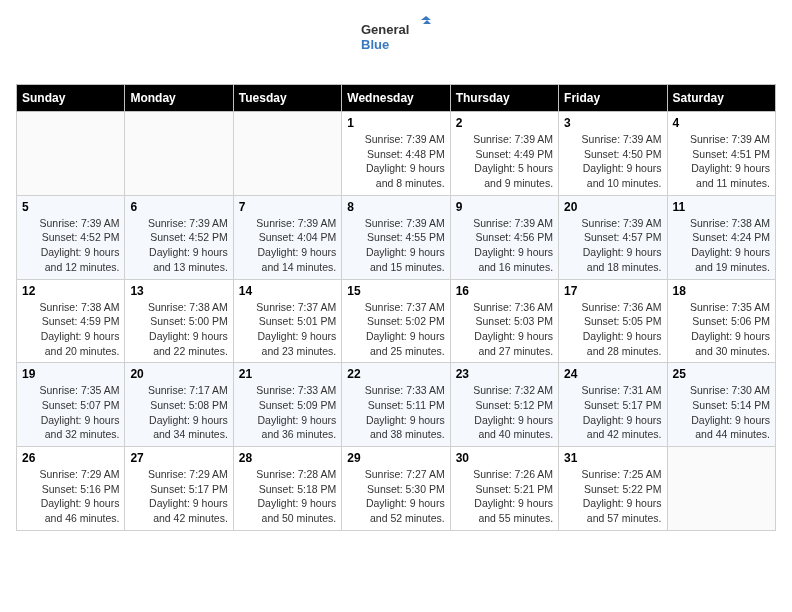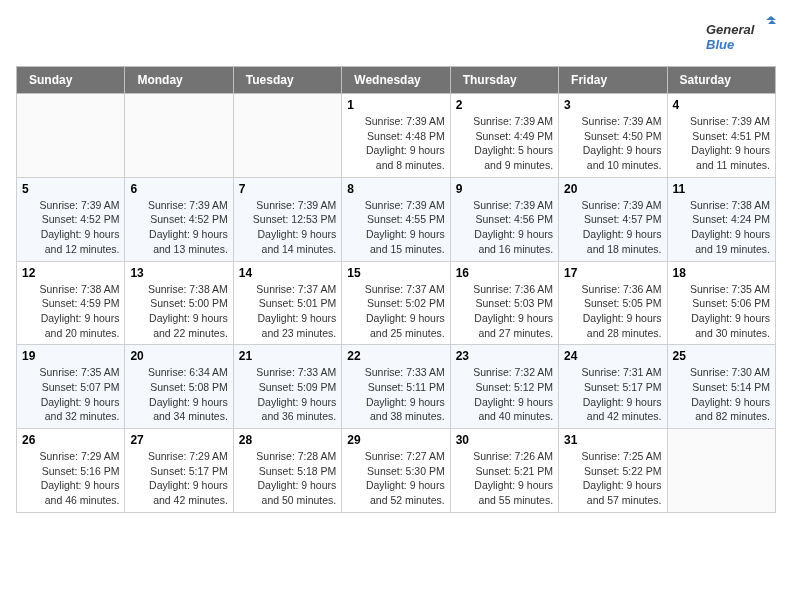--- a/index.html
+++ b/index.html
@@ -5,24 +5,23 @@
     * { box-sizing: border-box; margin: 0; padding: 0; }
     body {
       font-family: Arial, sans-serif;
       background: #fff;
       width: 792px;
       min-height: 612px;
       padding: 16px;
     }
     .header {
       display: flex;
-      justify-content: flex-end;
+      justify-content: center;
       align-items: flex-start;
-      margin-bottom: 10px;
-      font-style: italic;
+      margin-bottom: 28px;
     }
     .logo {
       display: flex;
       align-items: center;
     }
     .title-block {
       text-align: right;
     }
     .month-title {
       font-size: 32px;
@@ -32,24 +31,24 @@
     .location {
       font-size: 14px;
       color: #555;
     }
     table {
       width: 100%;
       border-collapse: collapse;
       font-size: 10.5px;
     }
     thead tr th {
-      background-color: #737373;
+      background-color: #000000;
       color: #fff;
       text-align: left;
-      padding: 6px 12px;
+      padding: 6px 5px;
       font-size: 12px;
       font-weight: bold;
       border: 1px solid #c0c0c0;
     }
     tbody tr td {
       border: 1px solid #d0d0d0;
       vertical-align: top;
       padding: 4px 5px;
       width: 14.28%;
       height: 80px;
@@ -155,21 +154,21 @@
           <div class="day-info">
             <div>Sunrise: 7:39 AM</div>
             <div>Sunset: 4:52 PM</div>
             <div>Daylight: 9 hours and 13 minutes.</div>
           </div>
         </td>
         <td>
           <span class="day-num">7</span>
           <div class="day-info">
             <div>Sunrise: 7:39 AM</div>
-            <div>Sunset: 12:53 PM</div>
+            <div>Sunset: 4:04 PM</div>
             <div>Daylight: 9 hours and 14 minutes.</div>
           </div>
         </td>
         <td>
           <span class="day-num">8</span>
           <div class="day-info">
             <div>Sunrise: 7:39 AM</div>
             <div>Sunset: 4:55 PM</div>
             <div>Daylight: 9 hours and 15 minutes.</div>
           </div>
@@ -262,21 +261,21 @@
           <span class="day-num">19</span>
           <div class="day-info">
             <div>Sunrise: 7:35 AM</div>
             <div>Sunset: 5:07 PM</div>
             <div>Daylight: 9 hours and 32 minutes.</div>
           </div>
         </td>
         <td>
           <span class="day-num">20</span>
           <div class="day-info">
-            <div>Sunrise: 6:34 AM</div>
+            <div>Sunrise: 7:17 AM</div>
             <div>Sunset: 5:08 PM</div>
             <div>Daylight: 9 hours and 34 minutes.</div>
           </div>
         </td>
         <td>
           <span class="day-num">21</span>
           <div class="day-info">
             <div>Sunrise: 7:33 AM</div>
             <div>Sunset: 5:09 PM</div>
             <div>Daylight: 9 hours and 36 minutes.</div>
@@ -304,21 +303,21 @@
             <div>Sunrise: 7:31 AM</div>
             <div>Sunset: 5:17 PM</div>
             <div>Daylight: 9 hours and 42 minutes.</div>
           </div>
         </td>
         <td>
           <span class="day-num">25</span>
           <div class="day-info">
             <div>Sunrise: 7:30 AM</div>
             <div>Sunset: 5:14 PM</div>
-            <div>Daylight: 9 hours and 82 minutes.</div>
+            <div>Daylight: 9 hours and 44 minutes.</div>
           </div>
         </td>
       </tr>
       <tr>
         <td>
           <span class="day-num">26</span>
           <div class="day-info">
             <div>Sunrise: 7:29 AM</div>
             <div>Sunset: 5:16 PM</div>
             <div>Daylight: 9 hours and 46 minutes.</div>

